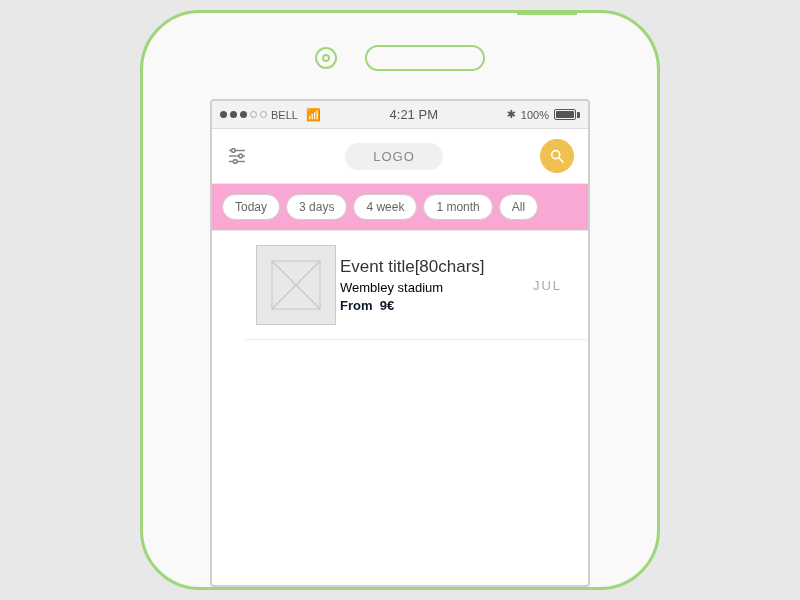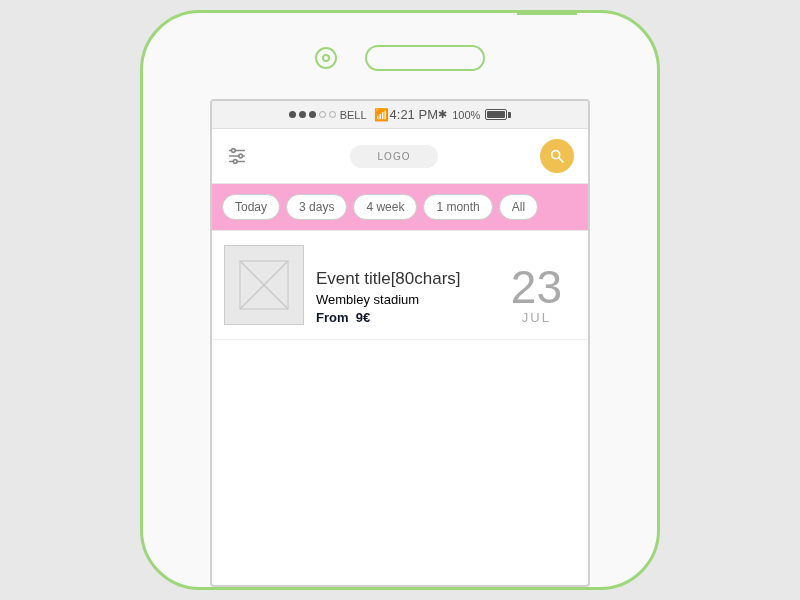--- a/index.html
+++ b/index.html
@@ -119,21 +119,21 @@
       overflow: hidden;
       display: flex;
       flex-direction: column;
     }
 
     
     .status-bar {
       background: #f2f2f2;
       display: flex;
       align-items: center;
-      justify-content: center;
+      justify-content: space-between;
       padding: 6px 8px;
       font-size: 11px;
       color: #555;
       border-bottom: 1px solid #ddd;
       flex-shrink: 0;
     }
     .status-left {
       display: flex;
       align-items: center;
       gap: 4px;
@@ -214,21 +214,21 @@
     }
     .filter-icon svg {
       width: 22px;
       height: 22px;
     }
 
     .logo-pill {
       background: #f0f0f0;
       border-radius: 20px;
       padding: 6px 28px;
-      font-size: 10px;
+      font-size: 13px;
       font-weight: 500;
       color: #888;
       letter-spacing: 1px;
       text-transform: uppercase;
     }
 
     .search-btn {
       width: 34px;
       height: 34px;
       border-radius: 50%;
@@ -264,24 +264,25 @@
       background: #fff;
     }
 
     
     .event-list {
       flex: 1;
       overflow: hidden;
     }
     .event-item {
       display: flex;
-      align-items: flex-end;
+      align-items: center;
       padding: 14px 12px;
       border-bottom: 1px solid #eee;
-      gap: 12px;
+      gap: 4px;
+      margin-left: 32px;
     }
 
     
     .event-image {
       width: 80px;
       height: 80px;
       background: #e8e8e8;
       border: 1.5px solid #ccc;
       flex-shrink: 0;
       position: relative;
@@ -437,20 +438,19 @@
           <div class="event-venue">Wembley stadium</div>
           <div class="event-price">
             <span>From</span>
             &nbsp;<span>9€</span>
           </div>
         </div>
 
         <div class="event-date-divider"></div>
 
         <div class="event-date">
-          <div class="event-day">23</div>
           <div class="event-month">JUL</div>
         </div>
       </div>
     </div>
 
   </div>
 </div>
 
 </body></html>

